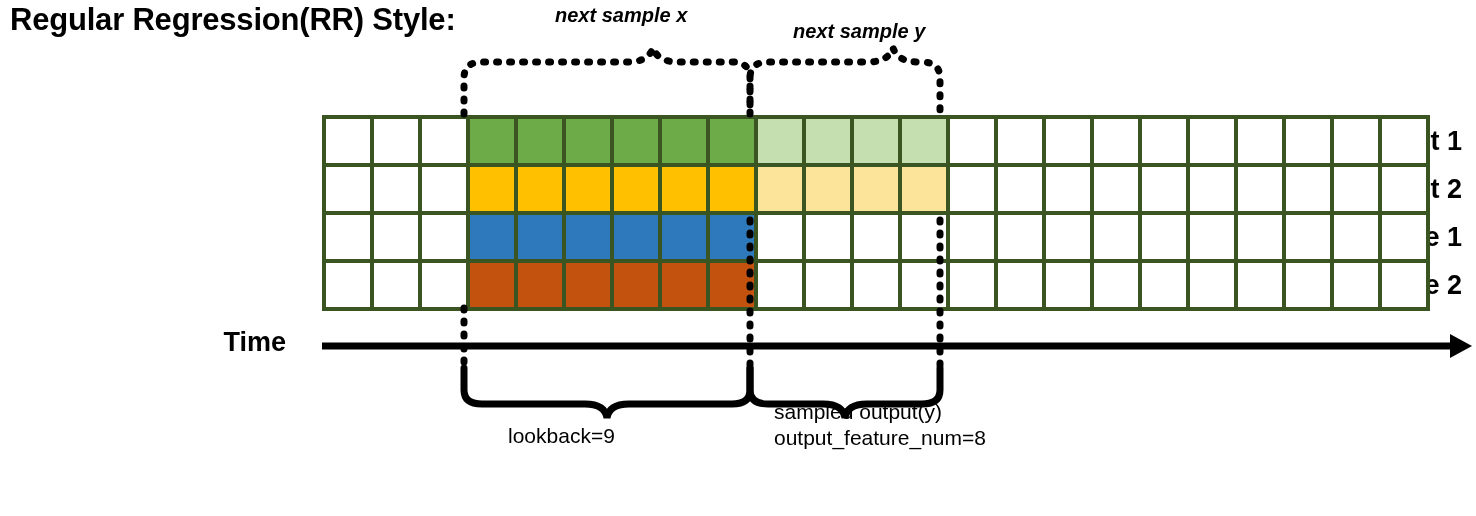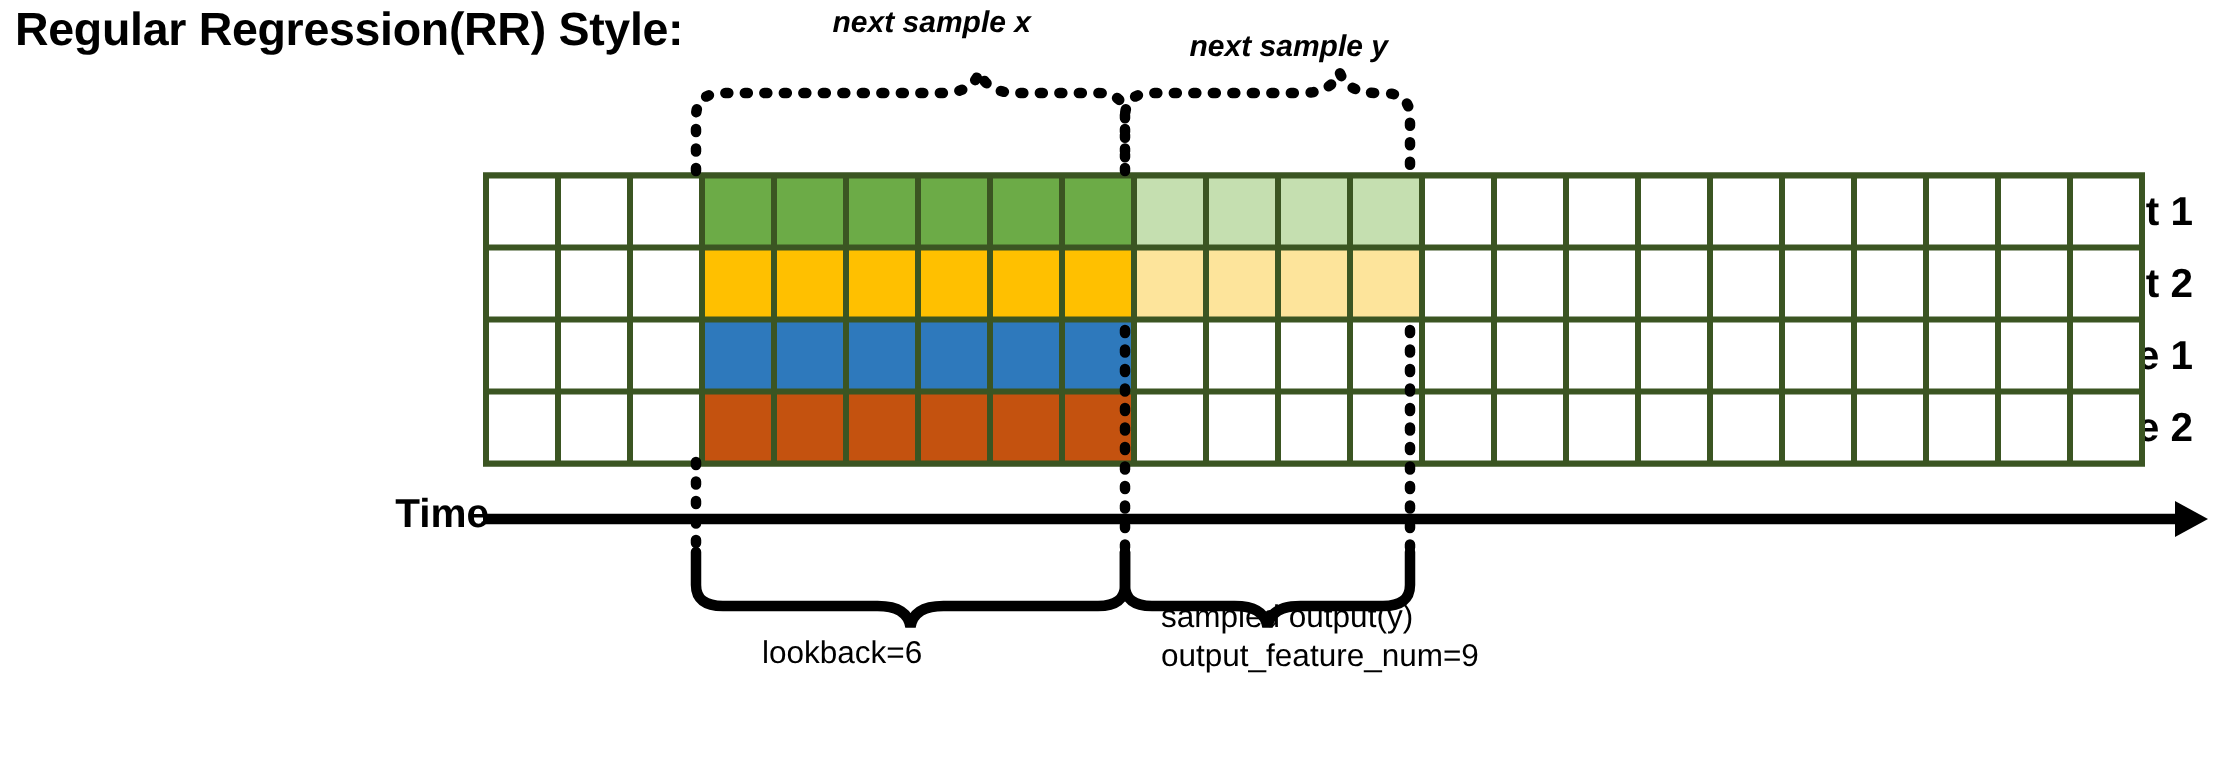--- a/index.html
+++ b/index.html
@@ -19,21 +19,21 @@
 
   
   #grid{position:absolute;left:322px;top:115px;background:#3b5522;
         border:4px solid #3b5522;box-sizing:border-box;
         display:grid;gap:4px;}
   .cell{width:44px;height:44px;background:#ffffff;}
 
   
   #time-label{position:absolute;left:0;top:327px;width:300px;text-align:right;
               padding-right:14px;box-sizing:border-box;
-              font-size:27px;font-weight:700;margin-left:40px;}
+              font-size:27px;font-weight:700;}
   #time-axis{position:absolute;left:322px;top:332px;width:1150px;height:28px;}
 
   
   .ann{position:absolute;left:0;top:0;width:1476px;height:516px;
        pointer-events:none;overflow:visible;}
 
   .brace-label{position:absolute;font-size:20px;font-style:italic;
                font-weight:600;white-space:nowrap;text-align:left;}
 
   .caption{position:absolute;font-size:21px;line-height:26px;white-space:nowrap;}
@@ -169,20 +169,20 @@
   </svg>
 
   <svg class="ann" viewBox="0 0 1476 516">
 
     <path d="M 464,368 L 464,390 Q 464,404 482,404 L 585,404 Q 605,404 607,418 Q 609,404 629,404 L 732,404 Q 750,404 750,390 L 750,368" fill="none" stroke="#000" stroke-width="7" stroke-linecap="round"></path>
 
     <path d="M 750,368 L 750,390 Q 750,404 768,404 L 823,404 Q 843,404 845,418 Q 847,404 867,404 L 922,404 Q 940,404 940,390 L 940,368" fill="none" stroke="#000" stroke-width="7" stroke-linecap="round"></path>
   </svg>
 
   <div class="caption" style="left:508px;top:423px;">
-    <div>lookback=6</div>
+    <div>lookback=9</div>
   </div>
   <div class="caption" style="left:774px;top:399px;">
     <div>sampled output(y)</div>
-    <div>output_feature_num=9</div>
+    <div>output_feature_num=8</div>
   </div>
 
 </div>
 
 </body></html>

